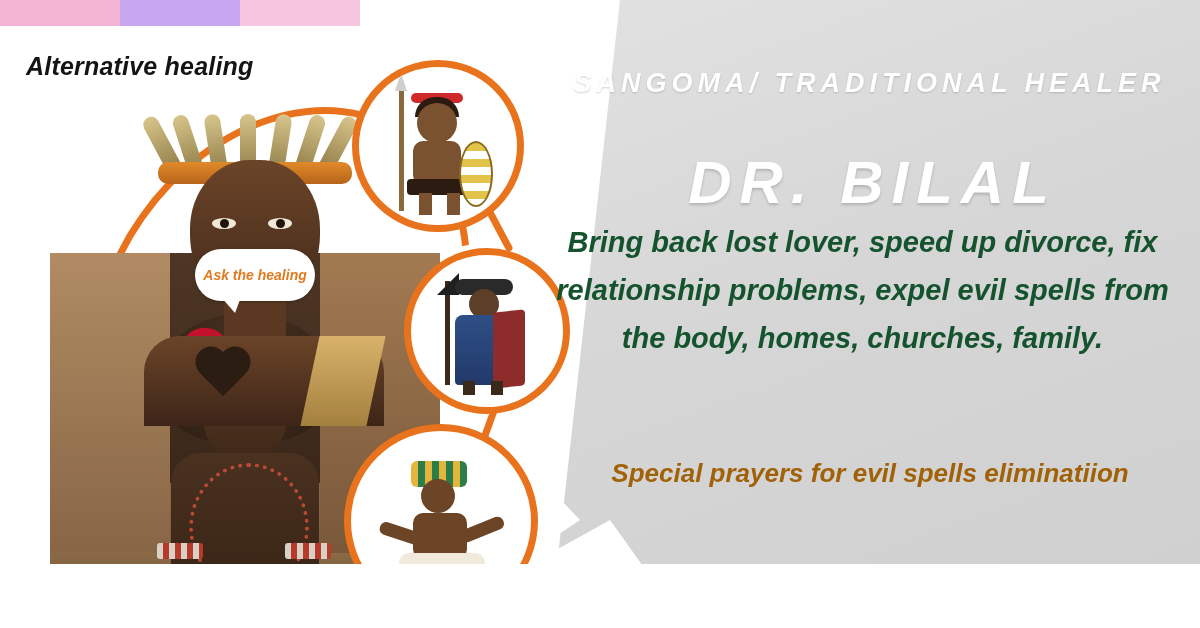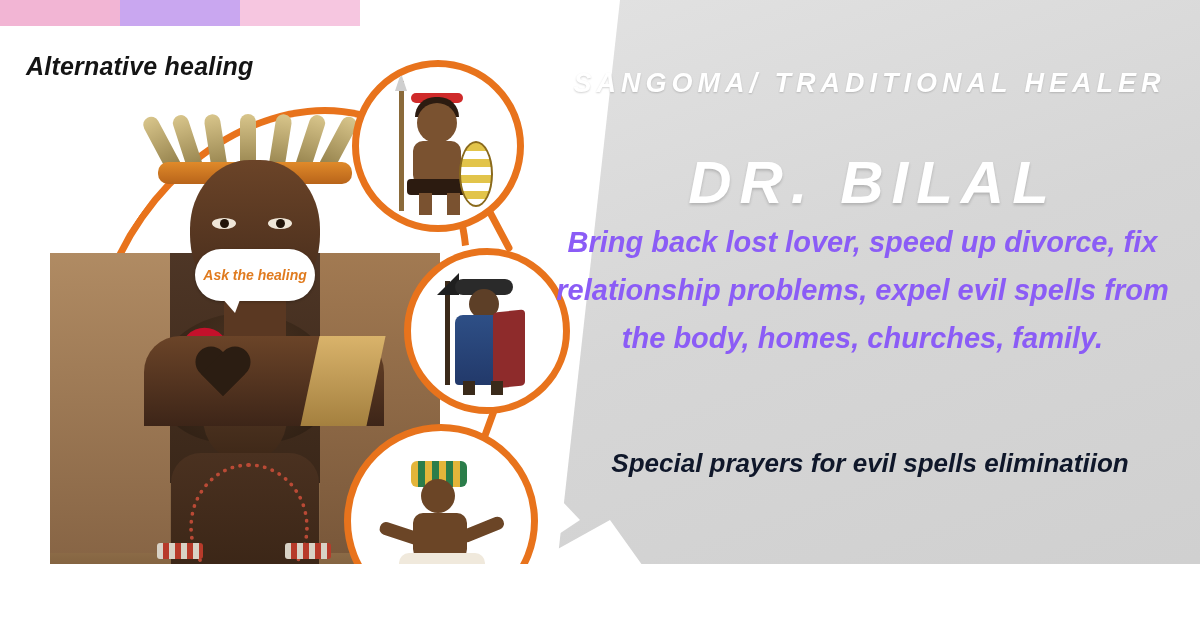--- a/index.html
+++ b/index.html
@@ -118,23 +118,23 @@
   .d-armR{position:absolute;left:108px;top:92px;width:46px;height:13px;background:#6b4526;transform:rotate(-22deg);border-radius:6px;}
   .d-legL{position:absolute;left:52px;top:158px;width:16px;height:20px;background:#6b4526;}
   .d-legR{position:absolute;left:104px;top:158px;width:16px;height:20px;background:#6b4526;}
 
   
   .kicker{position:absolute;left:562px;top:68px;width:615px;text-align:center;font-size:27px;font-weight:bold;
     letter-spacing:5px;color:#ffffff;text-shadow:0 1px 2px rgba(0,0,0,.18);}
   .title{position:absolute;left:565px;top:112px;width:615px;text-align:center;font-size:60px;font-weight:bold;
     letter-spacing:8px;color:#ffffff;text-shadow:0 2px 3px rgba(0,0,0,.18);margin-top:36px;}
   .redtext{position:absolute;left:540px;top:218px;width:645px;text-align:center;font-size:29px;font-weight:bold;
-    line-height:48px;color:#8b5cf6;}
-  .blacktext{position:absolute;left:600px;top:442px;width:540px;text-align:center;font-size:26px;font-weight:bold;
-    line-height:42px;color:#0f172a;}
+    line-height:48px;color:#14532d;}
+  .blacktext{position:absolute;left:600px;top:452px;width:540px;text-align:center;font-size:26px;font-weight:bold;
+    line-height:42px;color:#a16207;}
   .bigphone{position:absolute;left:600px;top:522px;width:600px;text-align:center;font-size:48px;font-weight:bold;
     color:#b9b9b9;letter-spacing:1px;}
 </style>
 </head>
 <body>
 
 <div class="canvas">
 
   <div class="topbar">
     <div class="seg" style="left:0;width:120px;background:#f2b5d4;"></div>

